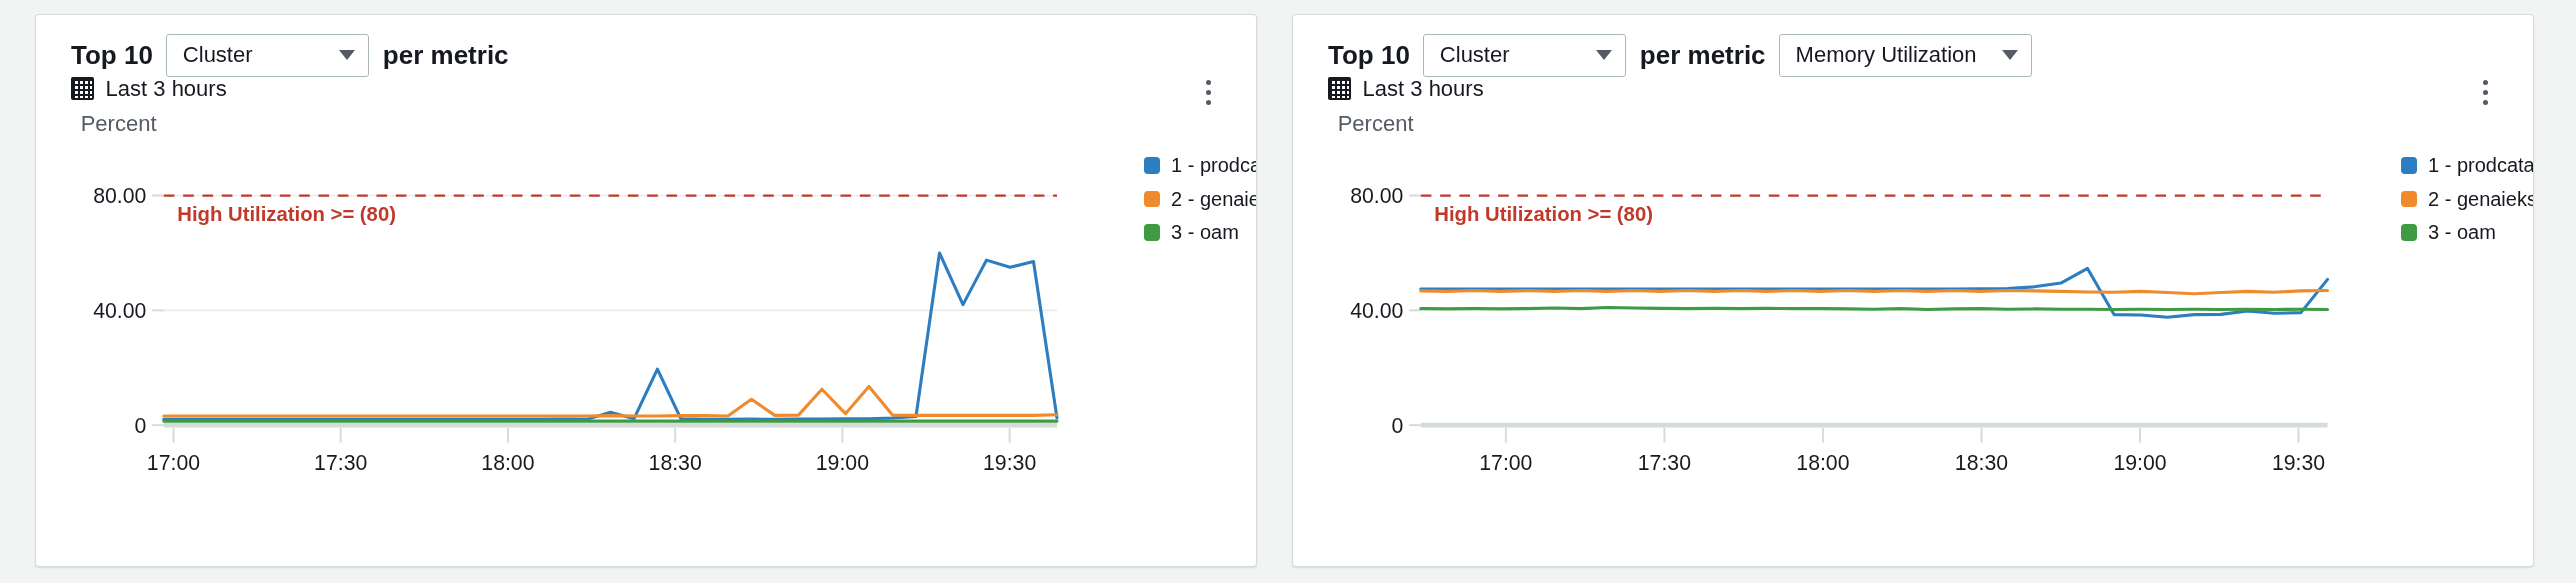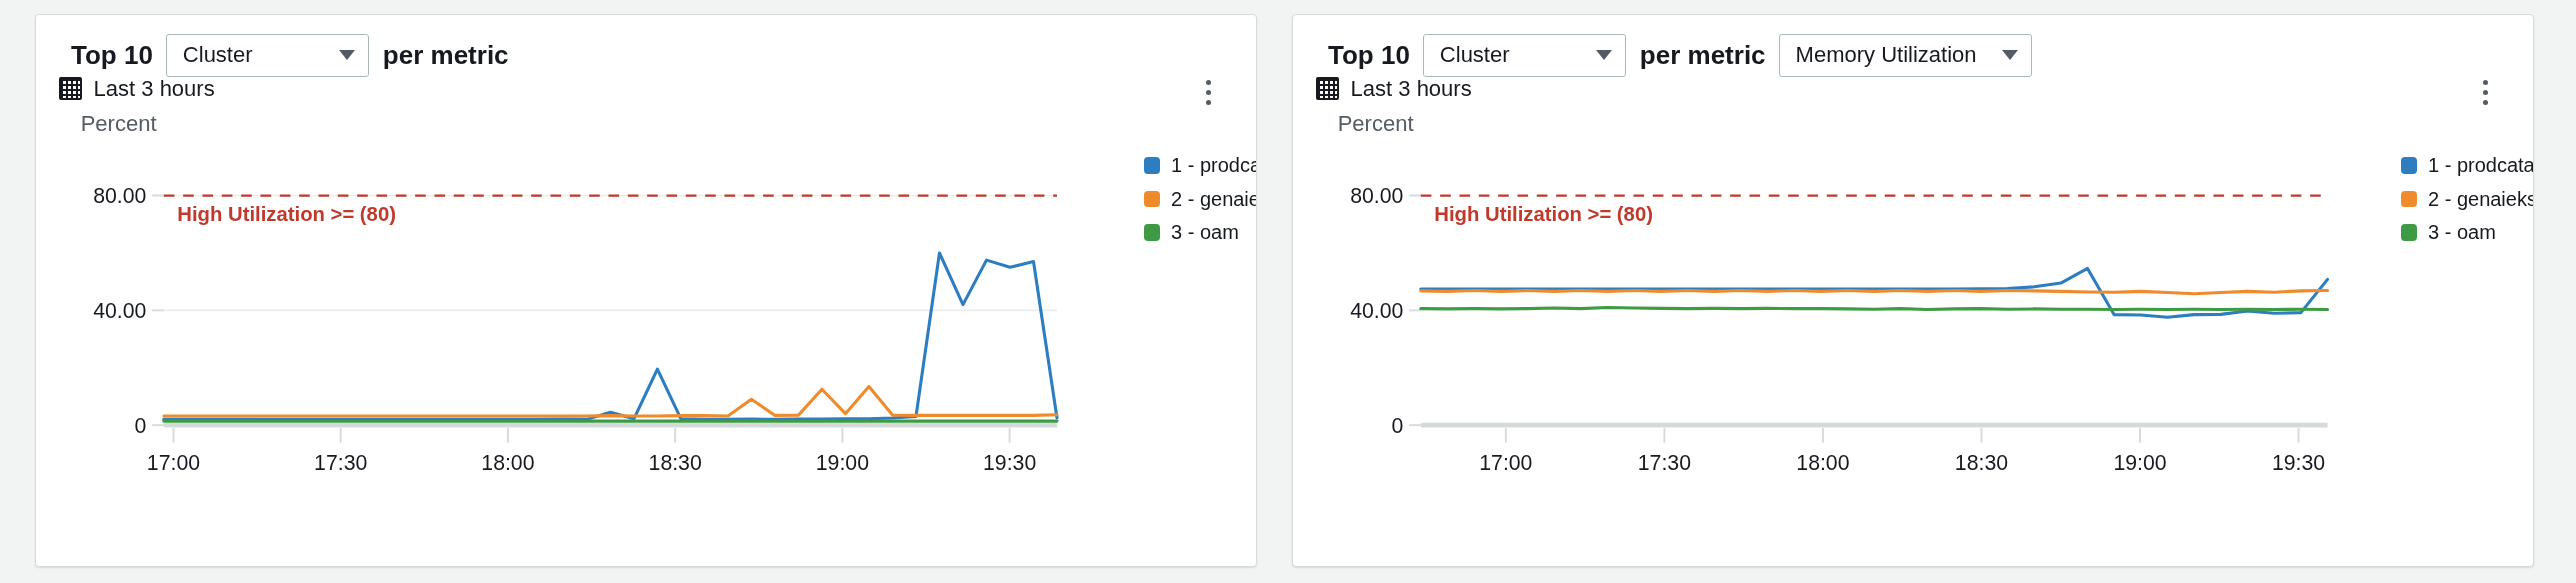--- a/index.html
+++ b/index.html
@@ -73,21 +73,21 @@
     border-left: 8.7px solid transparent;
     border-right: 8.7px solid transparent;
     border-top: 10.6px solid #545b64;
     flex: 0 0 auto;
   }
 
   
   .sub-header {
     display: flex;
     align-items: center;
-    padding: 21px 0 0 23px;
+    padding: 21px 0 0 35px;
     position: relative;
     height: 39px;
     box-sizing: border-box;
     text-align: center;
   }
   .cal-icon {
     width: 23px; height: 23px;
     border: 2.4px solid #16191f;
     border-radius: 1.9px;
     box-sizing: border-box;

